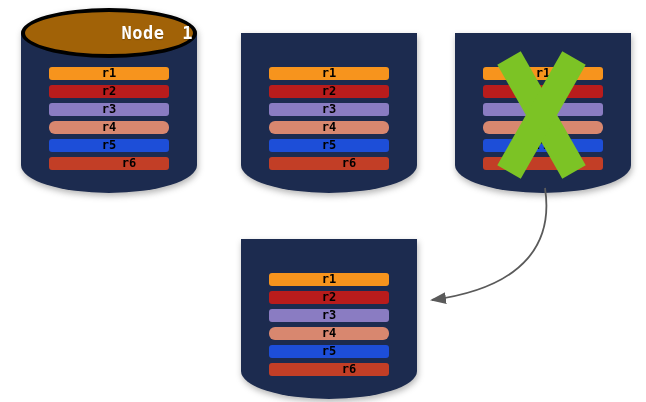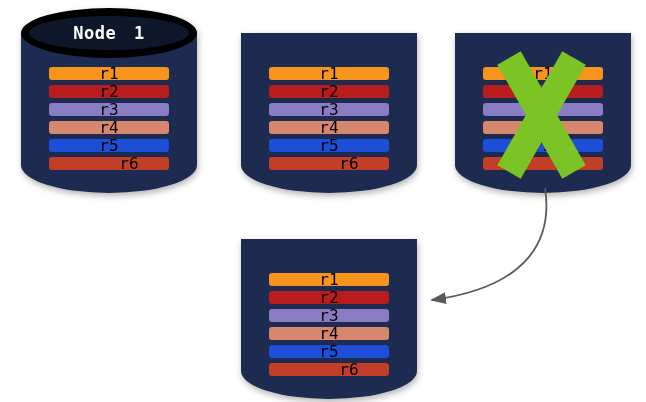--- a/index.html
+++ b/index.html
@@ -34,26 +34,26 @@
     width: 176px; height: 160px;
     background: #1C2B4F;
     border-radius: 0 0 50% 50% / 0 0 28px 28px;
     z-index: 1;
   }
   .cyl-top {
     position: absolute;
     left: 0; top: 0;
     width: 176px; height: 50px;
     box-sizing: border-box;
-    background: #0f172a;
-    border: 8px solid #000000;
+    background: #a16207;
+    border: 4px solid #000000;
     border-radius: 50%;
     display: flex;
     align-items: center;
-    justify-content: center;
+    justify-content: flex-end;
     z-index: 2;
   }
   .node-title {
     color: #ffffff;
     font-size: 17px;
     font-weight: bold;
     word-spacing: 7px;
     letter-spacing: 0.5px;
     text-shadow: 0 1px 1px rgba(0,0,0,0.25);
   }
@@ -65,29 +65,29 @@
     width: 120px;
     z-index: 3;
   }
   .bar {
     height: 13px;
     margin-bottom: 5px;
     border-radius: 3px;
     display: flex;
     align-items: center;
     justify-content: center;
-    font-size: 16px;
-    font-weight: normal;
+    font-size: 12px;
+    font-weight: bold;
     color: #000000;
     line-height: 13px;
   }
   .bar-r1 { background: #F7941D; }
   .bar-r2 { background: #b91c1c; }
   .bar-r3 { background: #8A7CC2; text-align: right; }
-  .bar-r4 { background: #D8876F; }
+  .bar-r4 { background: #D8876F; border-radius: 6px; }
   .bar-r5 { background: #1d4ed8; }
   .bar-r6 { background: #C23E26; padding-left: 40px; }
 
   
   .failure-x {
     position: absolute;
     left: 38px; top: 43px;
     width: 97px; height: 128px;
     z-index: 4;
   }

